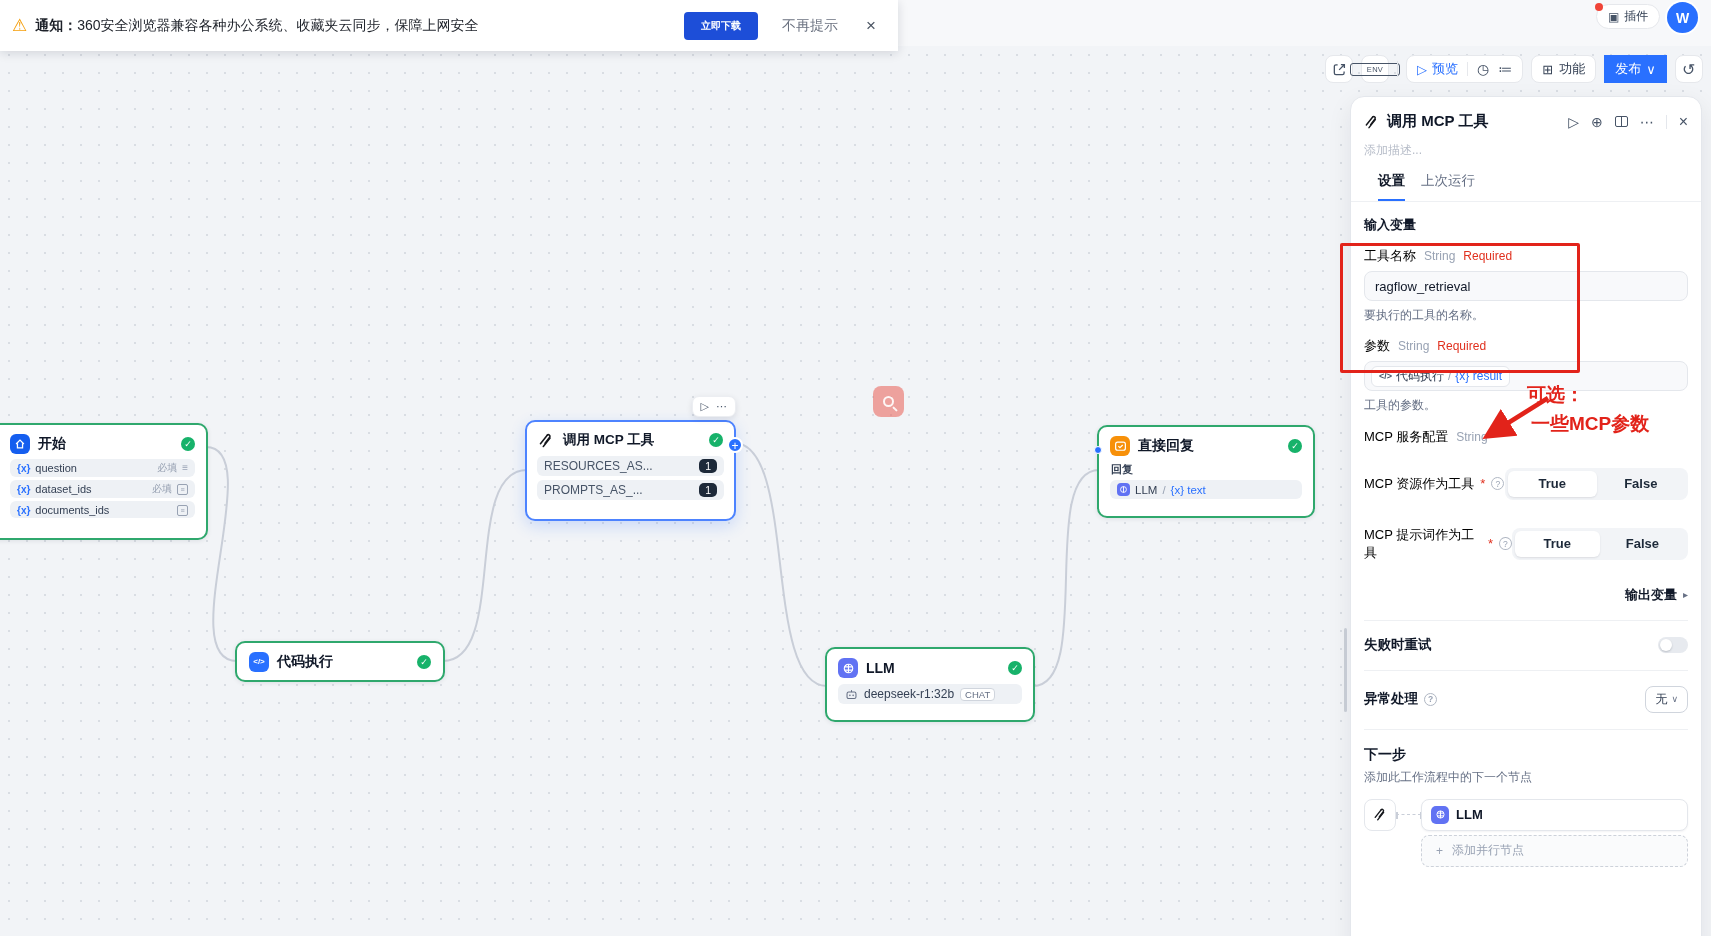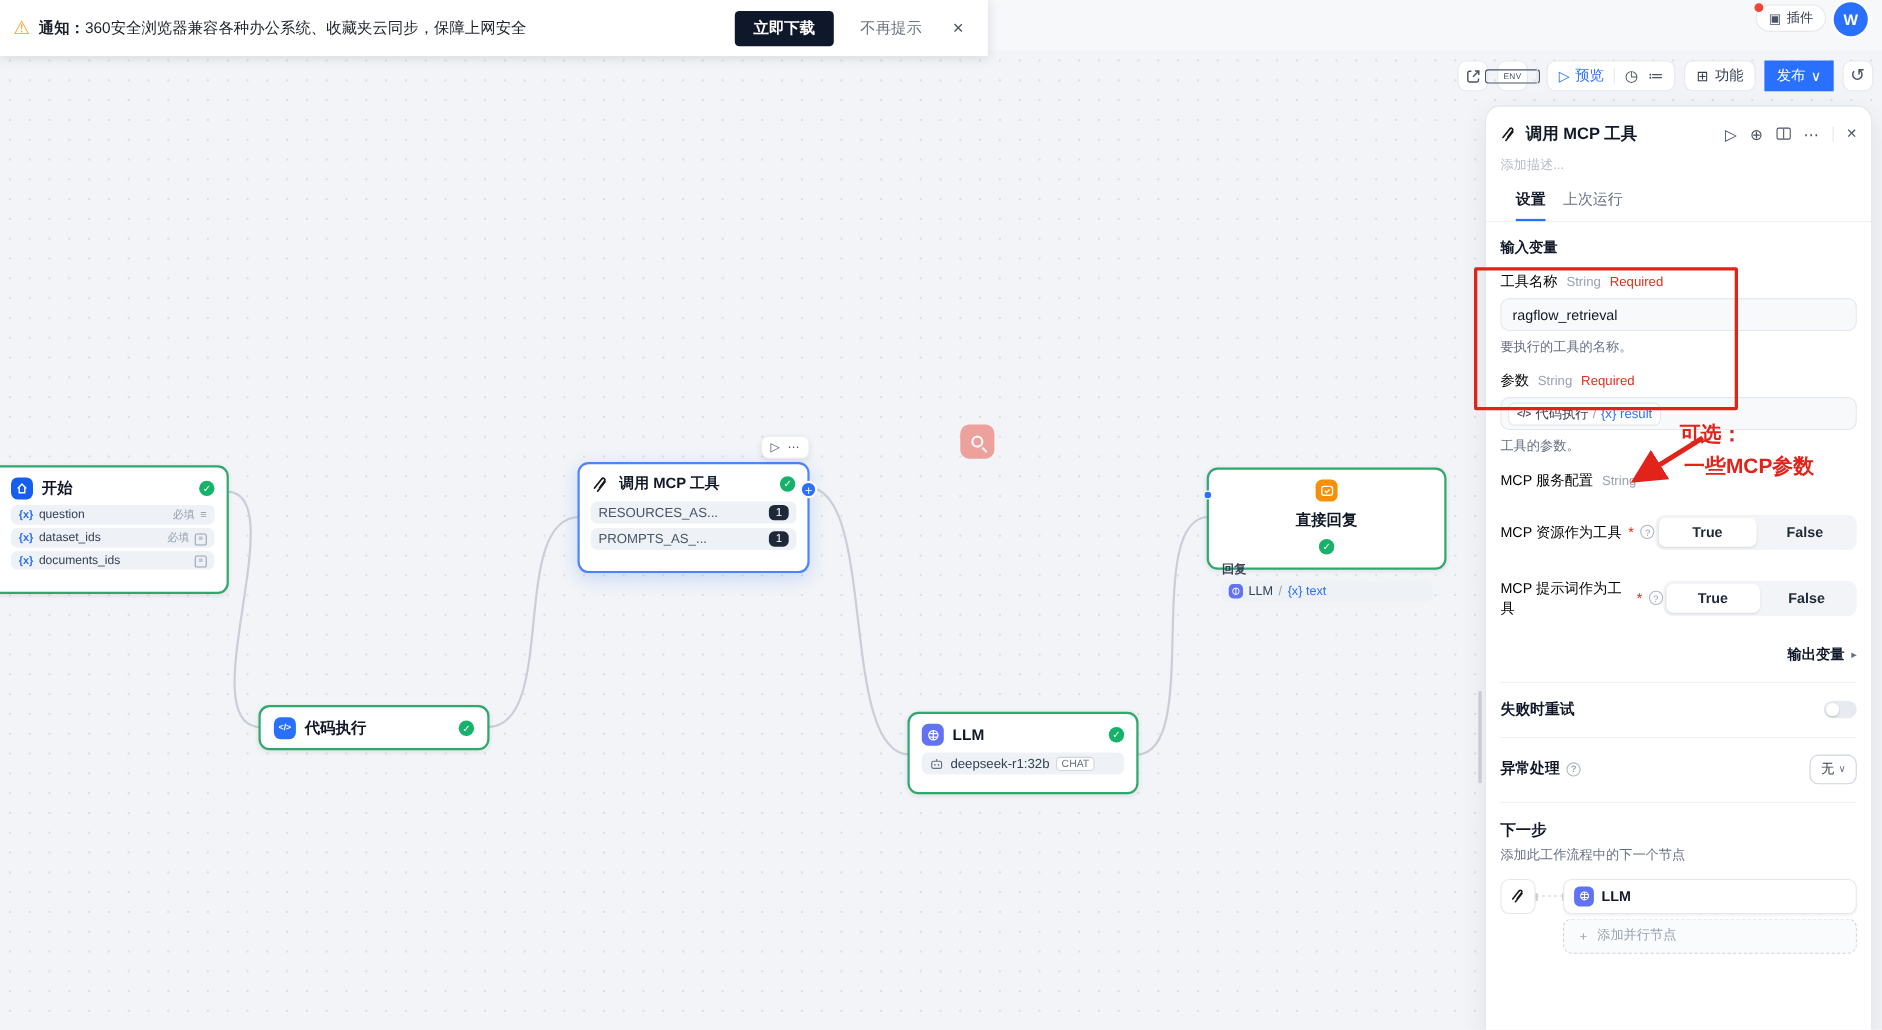--- a/index.html
+++ b/index.html
@@ -14,21 +14,21 @@
     background-size:18px 18px; }
   .topstrip { position:absolute; left:0; right:0; top:0; height:46px; background:#f7f8fa; }
   .toptab { position:absolute; left:580px; top:0; width:70px; height:7px; background:#e9ebef; border-radius:0 0 10px 10px; }
 
   
   .notif { position:absolute; left:0; top:0; width:898px; height:51px; background:#fff;
     box-shadow:0 2px 10px rgba(16,24,40,.14); display:flex; align-items:center; padding:0 22px 0 12px; z-index:30; }
   .notif .warn { color:#f59e0b; font-size:17px; margin-right:8px; }
   .notif .ntext { font-size:14px; color:#1d2129; white-space:nowrap; }
   .notif .ntext b { font-weight:bold; }
-  .notif .dl { margin-left:auto; background:#0f172a; color:#fff; font-size:14px; font-weight:bold;
+  .notif .dl { margin-left:auto; background:#1d4ed8; color:#fff; font-size:10px; font-weight:bold;
     border:none; border-radius:4px; padding:7px 17px; cursor:pointer; }
   .notif .dismiss { margin-left:24px; color:#6b7280; font-size:14px; cursor:pointer; white-space:nowrap; }
   .notif .nclose { margin-left:28px; color:#4b5563; font-size:17px; cursor:pointer; }
 
   
   .plugin-btn { position:absolute; left:1596px; top:4px; height:25px; background:#fff; border:1px solid #e6e8ec;
     border-radius:13px; display:flex; align-items:center; gap:5px; padding:0 11px; z-index:30; font-size:12px; color:#344054; }
   .plugin-btn .reddot { position:absolute; left:-2px; top:-2px; width:8px; height:8px; border-radius:50%; background:#f04438; }
   .plugin-btn .box-ic { font-size:12px; color:#475467; }
   .avatar { position:absolute; left:1667px; top:2px; width:31px; height:31px; border-radius:50%; background:#2970ff;
@@ -307,21 +307,21 @@
           <circle cx="10" cy="9" r="1" fill="#667085"></circle>
           <path d="M8 5V2.6" stroke="#667085" stroke-width="1.3"></path>
         </svg>
       <span>deepseek-r1:32b</span>
       <span class="chat-badge">CHAT</span>
     </div>
   </div>
 
   <div class="node green" style="left:1097px; top:425px; width:218px; height:93px;">
     <span class="left-handle"></span>
-    <div class="node-head" style="padding-bottom:4px;flex-direction:column;">
+    <div class="node-head" style="padding-bottom:4px;">
       <span class="nicon" style="background:#f79009;">
         <svg width="13" height="13" viewBox="0 0 16 16" fill="none" stroke="#fff" stroke-width="1.5">
             <rect x="2" y="2.6" width="12" height="10" rx="2.5"></rect>
             <path d="M5.4 7.6l1.9 1.9 3.4-3.4"></path>
           </svg>
       </span>
       <span class="node-title">直接回复</span>
       <span class="check">✓</span>
     </div>
     <div class="reply-label">回复</div>

